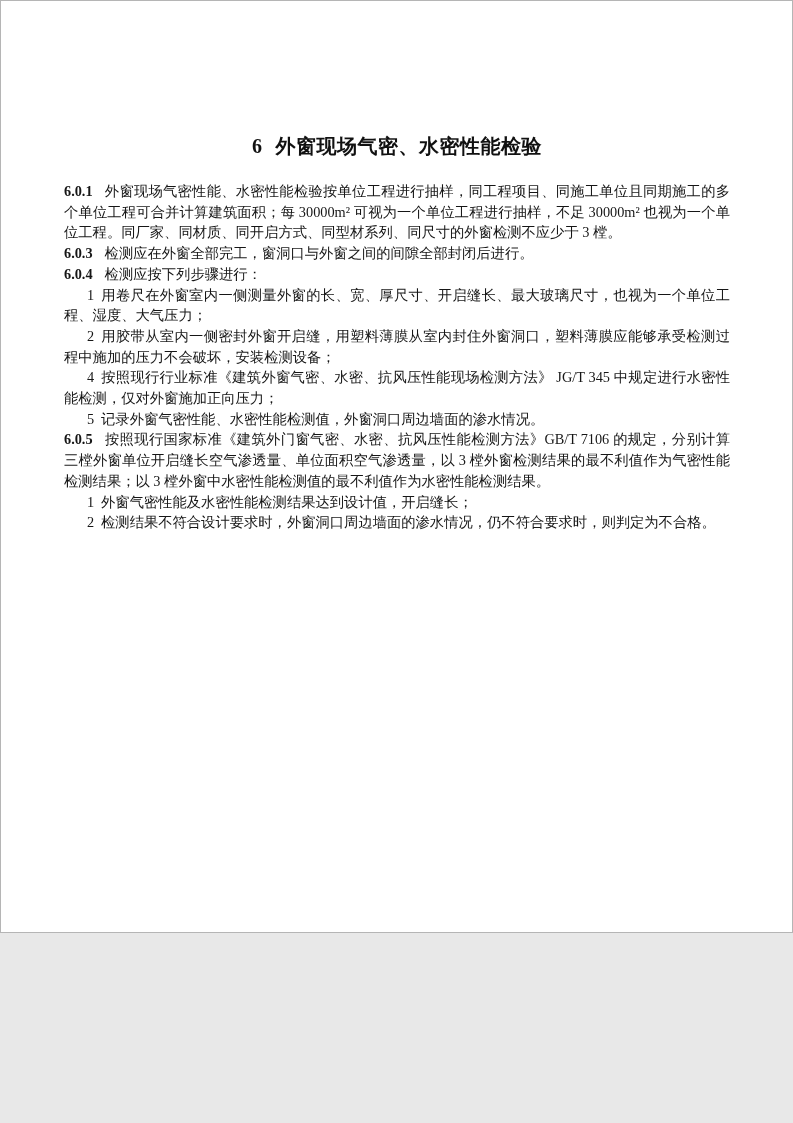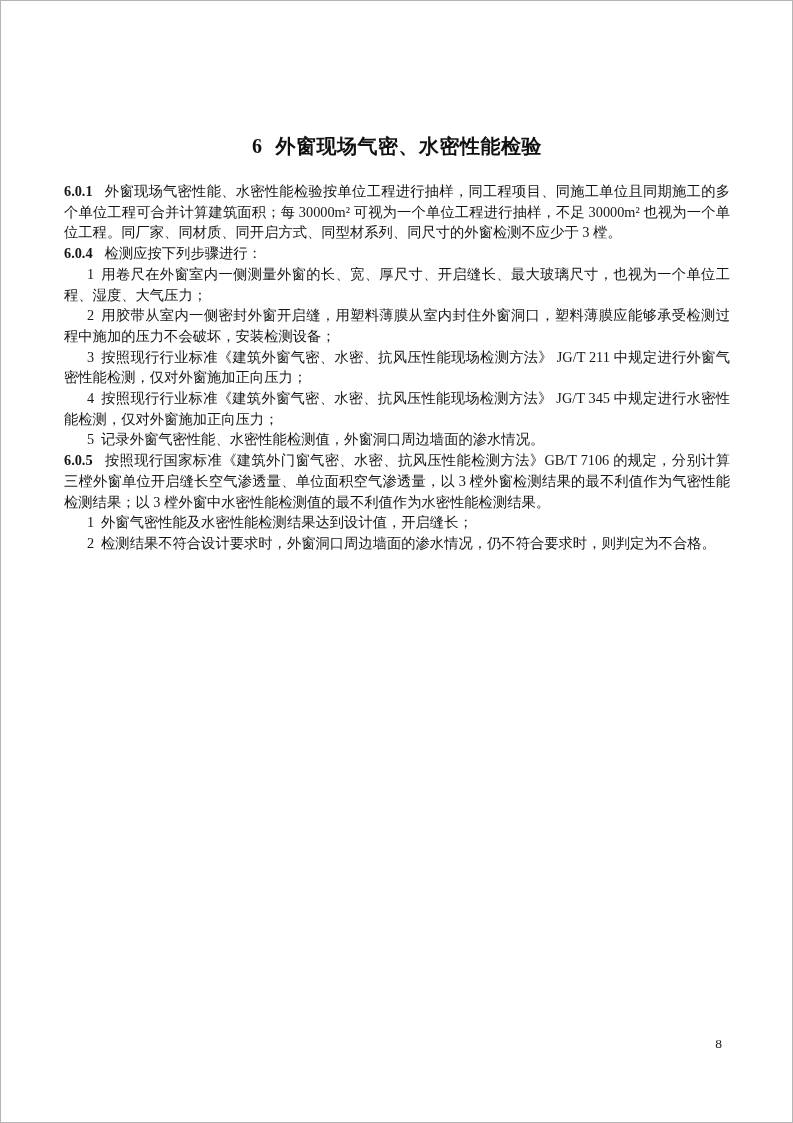--- a/index.html
+++ b/index.html
@@ -1,19 +1,19 @@
 <!DOCTYPE html>
 <html lang="zh"><head>
 <meta charset="utf-8">
 <style>
   html, body { margin: 0; padding: 0; background: #e8e8e8; }
   .page {
     position: relative;
     width: 793px;
-    height: 1123px;
+    height: 933px;
     margin: 0 auto;
     background: #ffffff;
     border: 1px solid #b5b5b5;
     box-sizing: border-box;
     font-family: "Liberation Serif", "DejaVu Serif", serif;
     color: #161616;
     overflow: hidden;
   }
   .content {
     position: absolute;
@@ -65,28 +65,28 @@
 
     <h1 class="title">
       <span class="tnum">6</span><span>外窗现场气密、水密性能检验</span>
     </h1>
 
     <div class="bodytext">
 
       <p class="clause"><span class="cnum">6.0.1</span><span>外窗现场气密性能、水密性能检验按单位工程进行抽样，同工程项目、同施工单位且同期施工的多个单位工程可合并计算建筑面积；每 30000m² 可视为一个单位工程进行抽样，不足 30000m² 也视为一个单位工程。同厂家、同材质、同开启方式、同型材系列、同尺寸的外窗检测不应少于 3 樘。</span></p>
 
 
+      <p class="clause"><span class="cnum">6.0.3</span><span>检测应在外窗全部完工，窗洞口与外窗之间的间隙全部封闭后进行。</span></p>
 
       <p class="clause"><span class="cnum">6.0.4</span><span>检测应按下列步骤进行：</span></p>
 
       <p class="item"><span class="inum">1</span><span>用卷尺在外窗室内一侧测量外窗的长、宽、厚尺寸、开启缝长、最大玻璃尺寸，也视为一个单位工程、湿度、大气压力；</span></p>
 
       <p class="item"><span class="inum">2</span><span>用胶带从室内一侧密封外窗开启缝，用塑料薄膜从室内封住外窗洞口，塑料薄膜应能够承受检测过程中施加的压力不会破坏，安装检测设备；</span></p>
 
-      <p class="item"><span class="inum">3</span><span>按照现行行业标准《建筑外窗气密、水密、抗风压性能现场检测方法》 JG/T 211 中规定进行外窗气密性能检测，仅对外窗施加正向压力；</span></p>
 
       <p class="item"><span class="inum">4</span><span>按照现行行业标准《建筑外窗气密、水密、抗风压性能现场检测方法》 JG/T 345 中规定进行水密性能检测，仅对外窗施加正向压力；</span></p>
 
       <p class="item"><span class="inum">5</span><span>记录外窗气密性能、水密性能检测值，外窗洞口周边墙面的渗水情况。</span></p>
 
       <p class="clause"><span class="cnum">6.0.5</span><span>按照现行国家标准《建筑外门窗气密、水密、抗风压性能检测方法》GB/T 7106 的规定，分别计算三樘外窗单位开启缝长空气渗透量、单位面积空气渗透量，以 3 樘外窗检测结果的最不利值作为气密性能检测结果；以 3 樘外窗中水密性能检测值的最不利值作为水密性能检测结果。</span></p>
 
 
       <p class="item"><span class="inum">1</span><span>外窗气密性能及水密性能检测结果达到设计值，开启缝长；</span></p>
 

